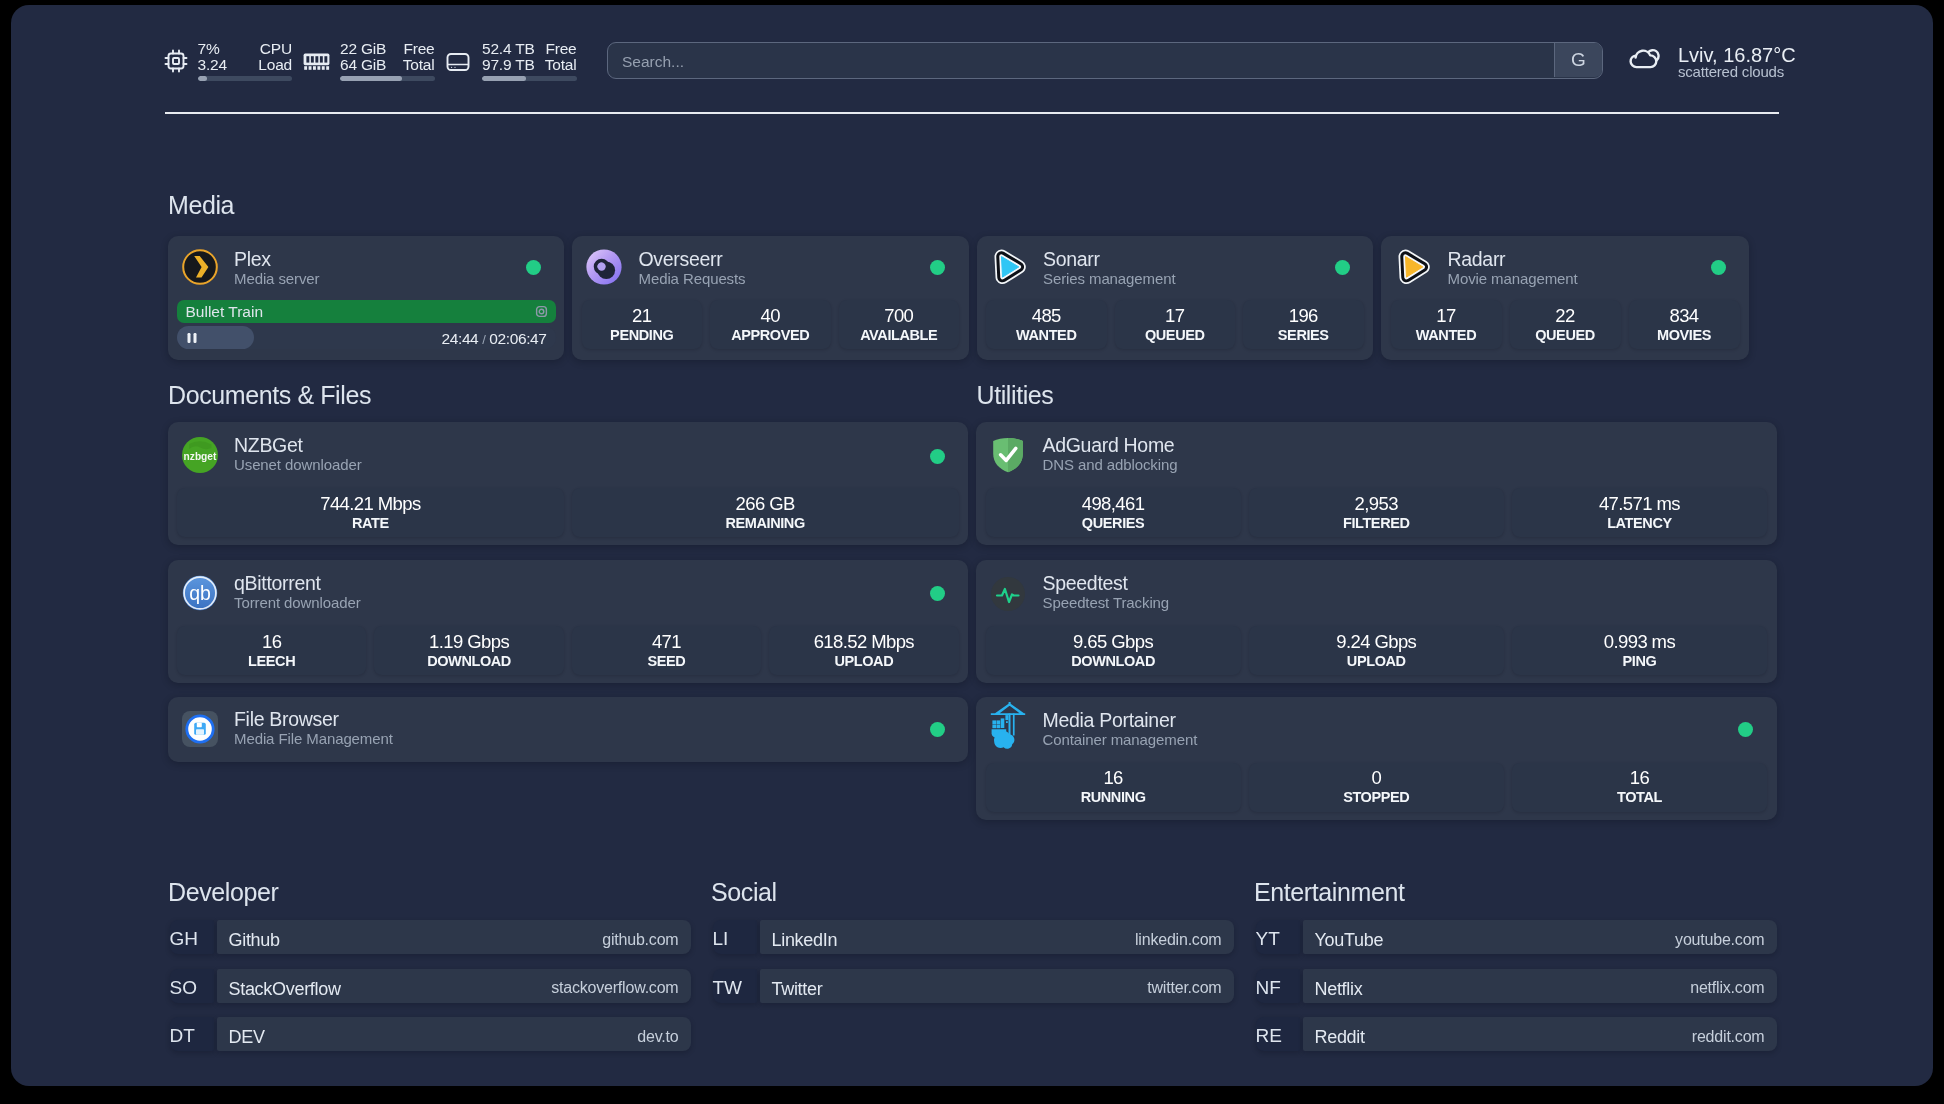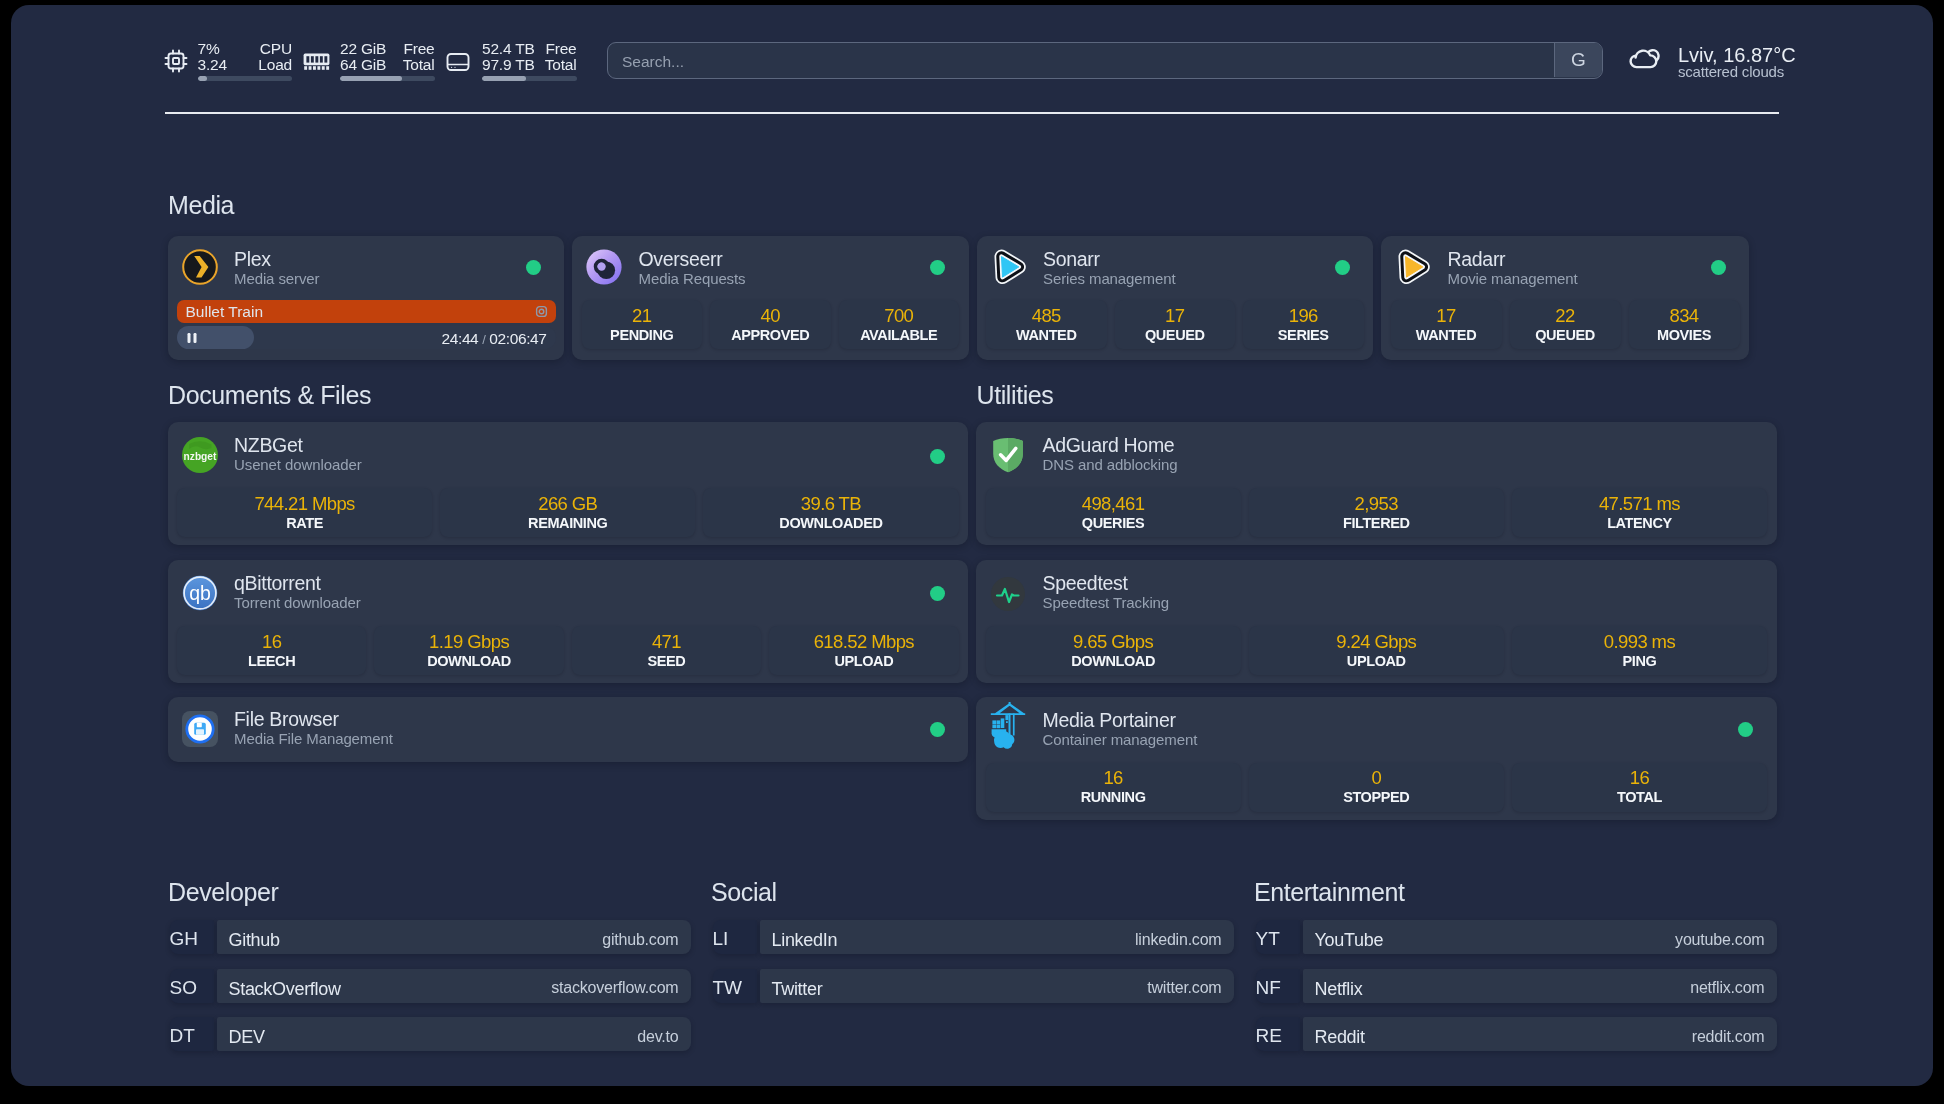--- a/index.html
+++ b/index.html
@@ -24,24 +24,24 @@
 
 .stitle{position:absolute;font-size:25px;line-height:27px;color:#dde4ed;letter-spacing:-0.4px}
 
 .card{position:absolute;background:#2e374a;border-radius:10px;box-shadow:0 2px 7px rgba(9,13,24,.3)}
 .ic{position:absolute;left:14px;top:13px;width:36px;height:36px}
 .t{position:absolute;left:66.5px;top:12.5px;font-size:19.5px;line-height:20px;color:#dfe5ee;letter-spacing:-0.3px}
 .s{position:absolute;left:66.5px;top:34.5px;font-size:15px;line-height:16px;color:#98a3b3;letter-spacing:-0.1px}
 .dot{position:absolute;width:15px;height:15px;border-radius:50%;background:#22cd86;right:23.5px;top:24px}
 .stats{position:absolute;left:9.5px;right:9.5px;display:flex;gap:8px}
 .sb{flex:1;background:#2b3548;border-radius:8px;text-align:center;height:49px;box-shadow:0 1px 3px rgba(9,13,24,.18)}
-.sv{font-size:18.5px;line-height:15px;margin-top:7.5px;color:#eab308;letter-spacing:-0.6px}
+.sv{font-size:18.5px;line-height:15px;margin-top:7.5px;color:#ffffff;letter-spacing:-0.6px}
 .sl{font-size:14.5px;line-height:15px;margin-top:5px;font-weight:700;color:#f4f7fa;letter-spacing:-0.4px}
 
-.mrow1{position:absolute;left:9px;width:379px;top:63.5px;height:23px;background:#c2410c;border-radius:7px}
+.mrow1{position:absolute;left:9px;width:379px;top:63.5px;height:23px;background:#15803d;border-radius:7px}
 .mrow1 .mt{position:absolute;left:9px;top:3.5px;font-size:15.5px;color:#dfe5ec}
 .mrow2{position:absolute;left:9px;width:379px;top:90px;height:23px;background:#2e384c;border-radius:11.5px}
 .mfill{position:absolute;left:0;top:0;width:77px;height:23px;border-radius:11.5px;background:#42506a}
 .mtime{position:absolute;right:9px;top:3.5px;font-size:15.5px;color:#e8edf3;letter-spacing:-0.4px}
 .pause{position:absolute;left:10px;top:6.5px;width:10px;height:10px}
 
 .bmrow{position:absolute;height:34px}
 .bma{position:absolute;left:2px;top:0;width:44.5px;height:34px;background:#1e2740;border-radius:8px 2px 2px 8px;line-height:37.5px;font-size:19px;color:#dee5ee;box-shadow:0 2px 5px rgba(9,13,24,.25)}
 .bmp{position:absolute;left:49.5px;right:0;top:0;height:34px;background:#2d374a;border-radius:2px 8px 8px 2px;box-shadow:0 2px 5px rgba(9,13,24,.25)}
 .bmn{position:absolute;left:11.5px;top:10px;font-size:18px;color:#e3e9f1;letter-spacing:-0.3px}
@@ -240,24 +240,20 @@
     <div class="dot" style="top:27px"></div>
   <div class="stats" style="top:66px">
     <div class="sb">
         <div class="sv">744.21 Mbps</div>
         <div class="sl">RATE</div>
       </div>
     <div class="sb">
         <div class="sv">266 GB</div>
         <div class="sl">REMAINING</div>
       </div>
-    <div class="sb">
-        <div class="sv">39.6 TB</div>
-        <div class="sl">DOWNLOADED</div>
-      </div>
   </div>
 </div>
 
 <div class="card" style="left:167.5px;top:560px;width:800.5px;height:123px">
   <svg class="ic" viewBox="0 0 36 36" style="top:15px">
     <defs>
         <linearGradient id="qbg" x1="0" y1="0" x2="0" y2="1">
           <stop offset="0" stop-color="#5d97de"></stop>
           <stop offset="1" stop-color="#3a71c1"></stop>
         </linearGradient>

